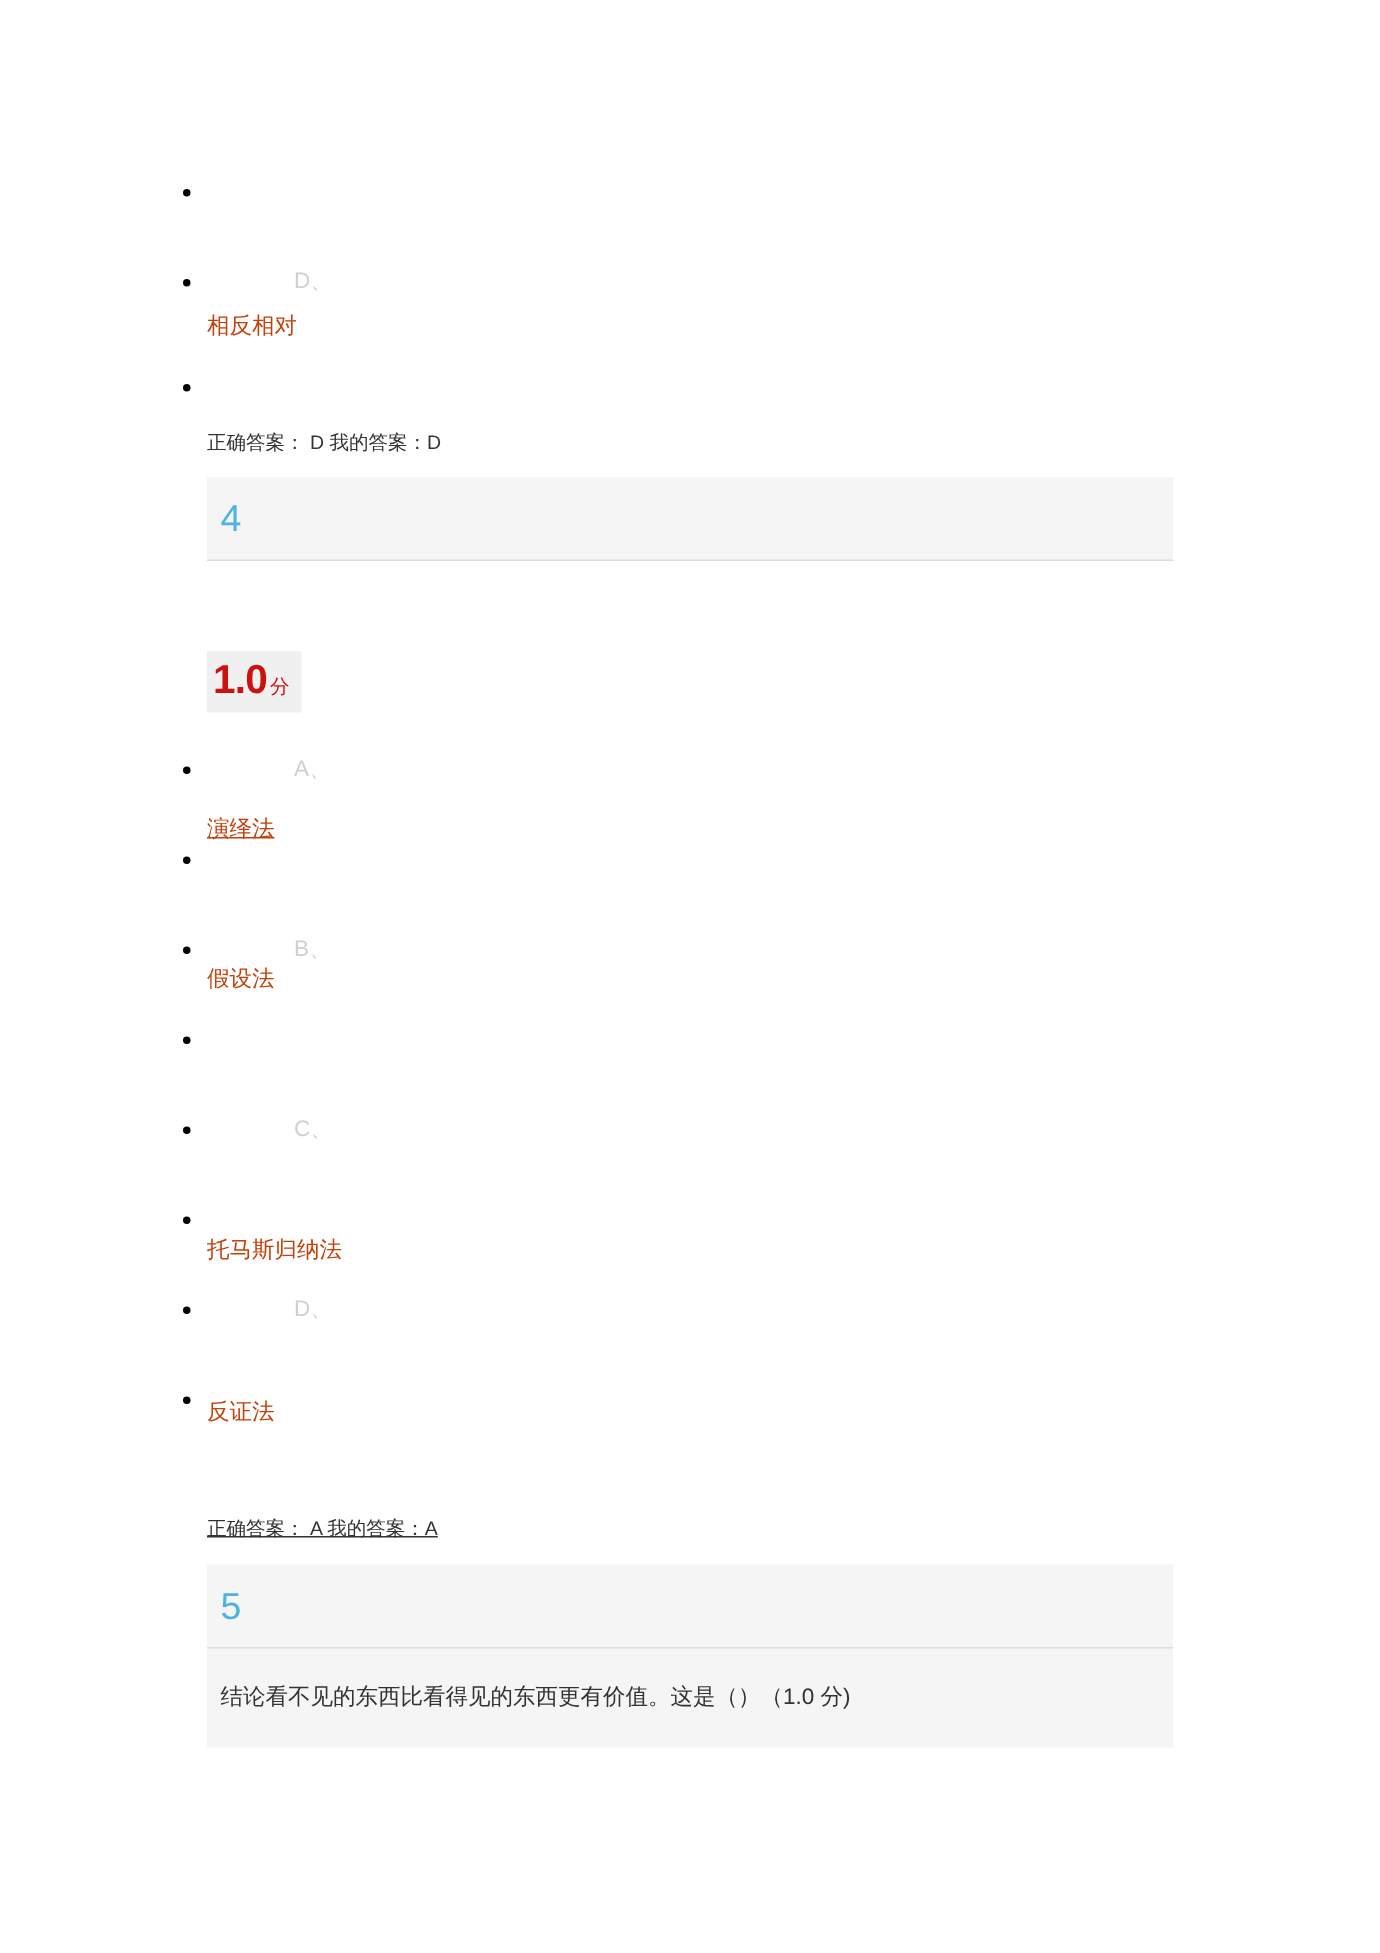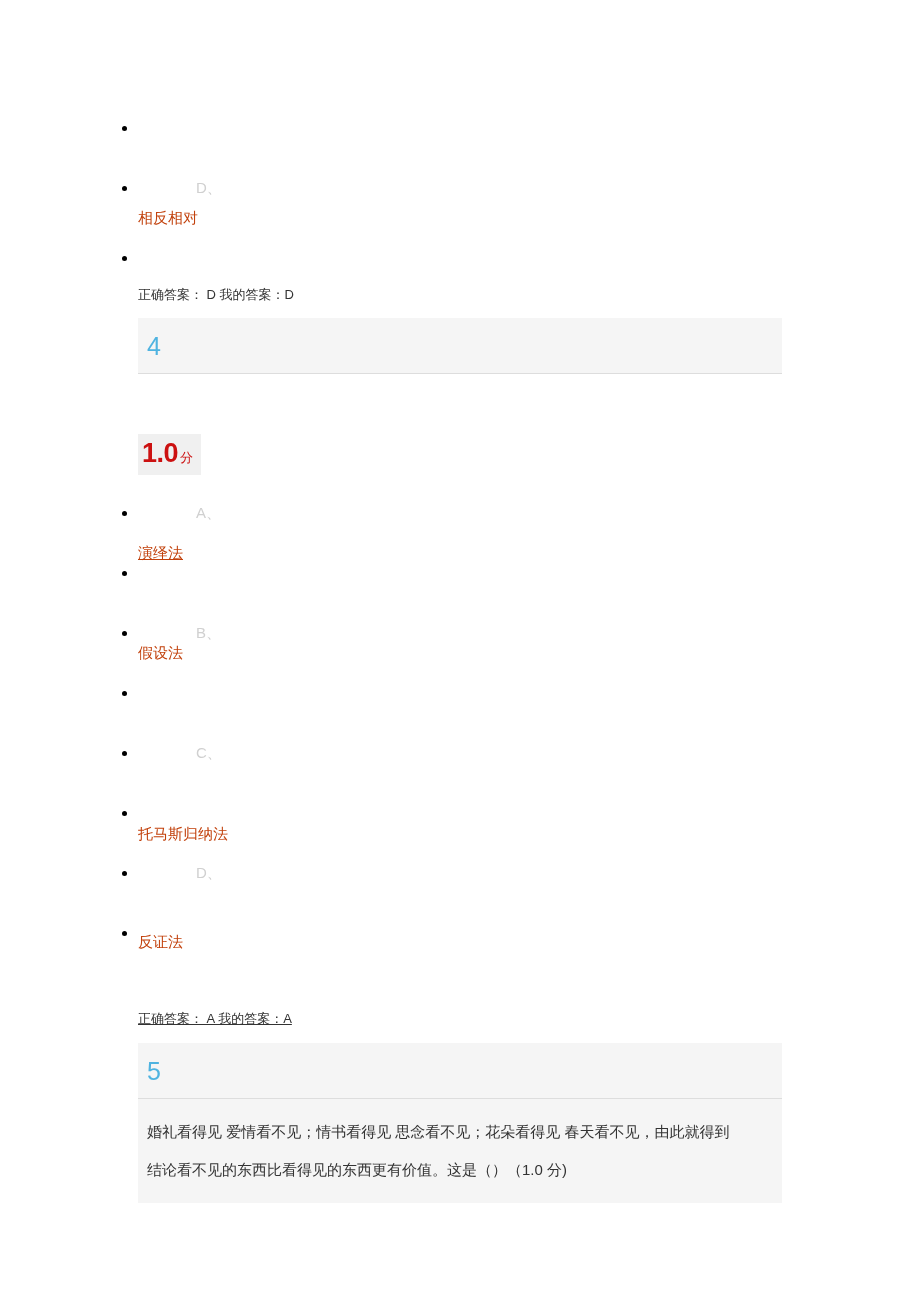--- a/index.html
+++ b/index.html
@@ -165,18 +165,17 @@
   <div class="opt-text" style="top:543px;text-decoration:underline;">演绎法</div>
   <div class="opt-text" style="top:643px;">假设法</div>
   <div class="opt-text" style="top:782px;margin-top:42px;">托马斯归纳法</div>
   <div class="opt-text" style="top:932px;">反证法</div>
 
   <div class="answer-line" style="top:1010px;text-decoration:underline;">正确答案： A 我的答案：A</div>
 
   <div class="q-panel" style="top:1043px;">
     <div class="q-number">5</div>
     <div class="q-body">
-      <div>婚礼看得见 爱情看不见；情书看得见 思念看不见；花朵看得见 春天看不见，由此就得到</div>
       <div>结论看不见的东西比看得见的东西更有价值。这是（）（1.0 分)</div>
     </div>
   </div>
 
 </div>
 
 </body></html>

